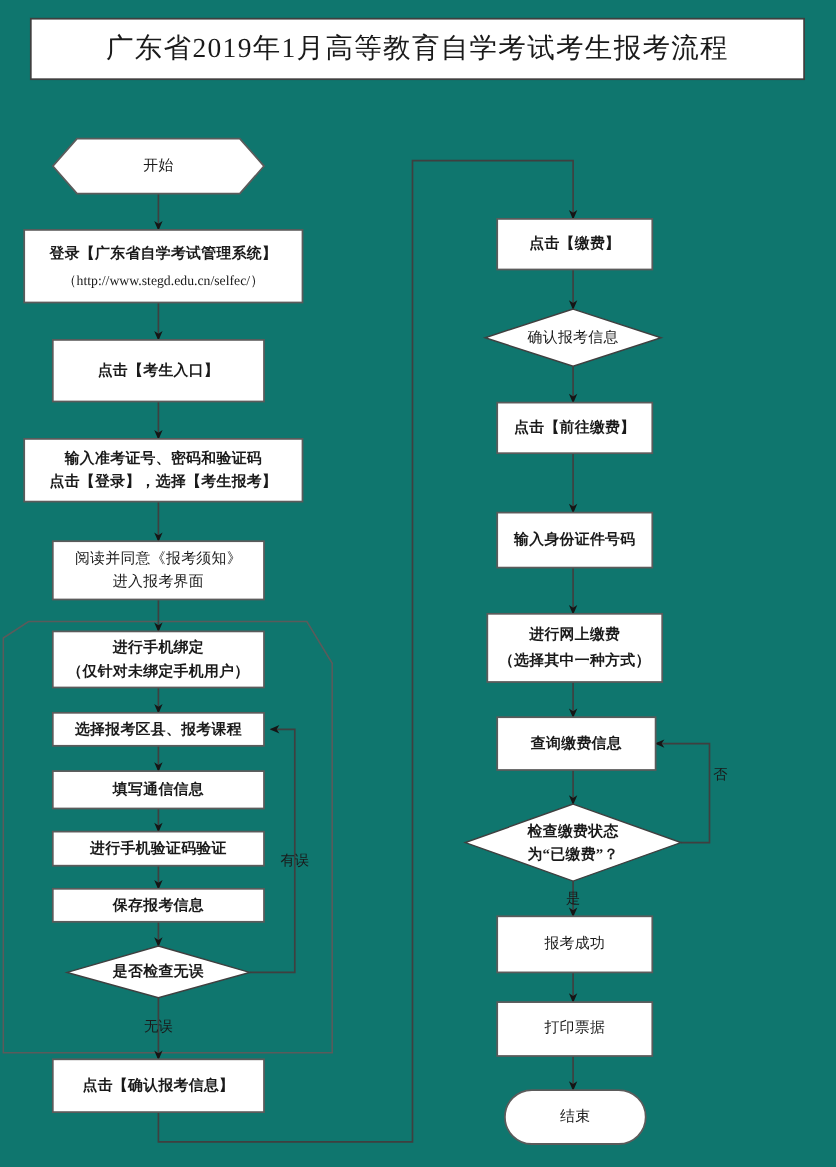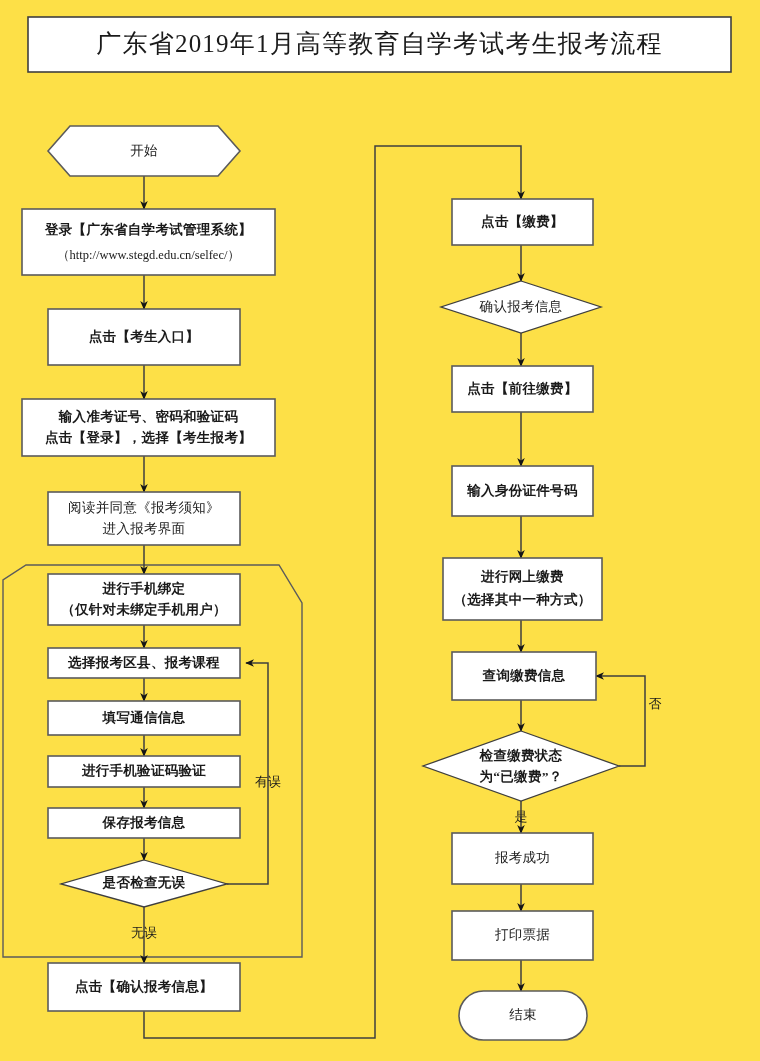--- a/index.html
+++ b/index.html
@@ -7,21 +7,21 @@
     padding: 0;
     background: #ffffff;
   }
   body {
     font-family: "Liberation Serif", "DejaVu Serif", serif;
   }
   #page {
     position: relative;
     width: 760px;
     height: 1061px;
-    background: #fde047;
+    background: #0f766e;
     overflow: hidden;
   }
   svg.flow {
     display: block;
     width: 760px;
     height: 1061px;
   }
   .shape {
     fill: #ffffff;
     stroke: #5b5b5b;

